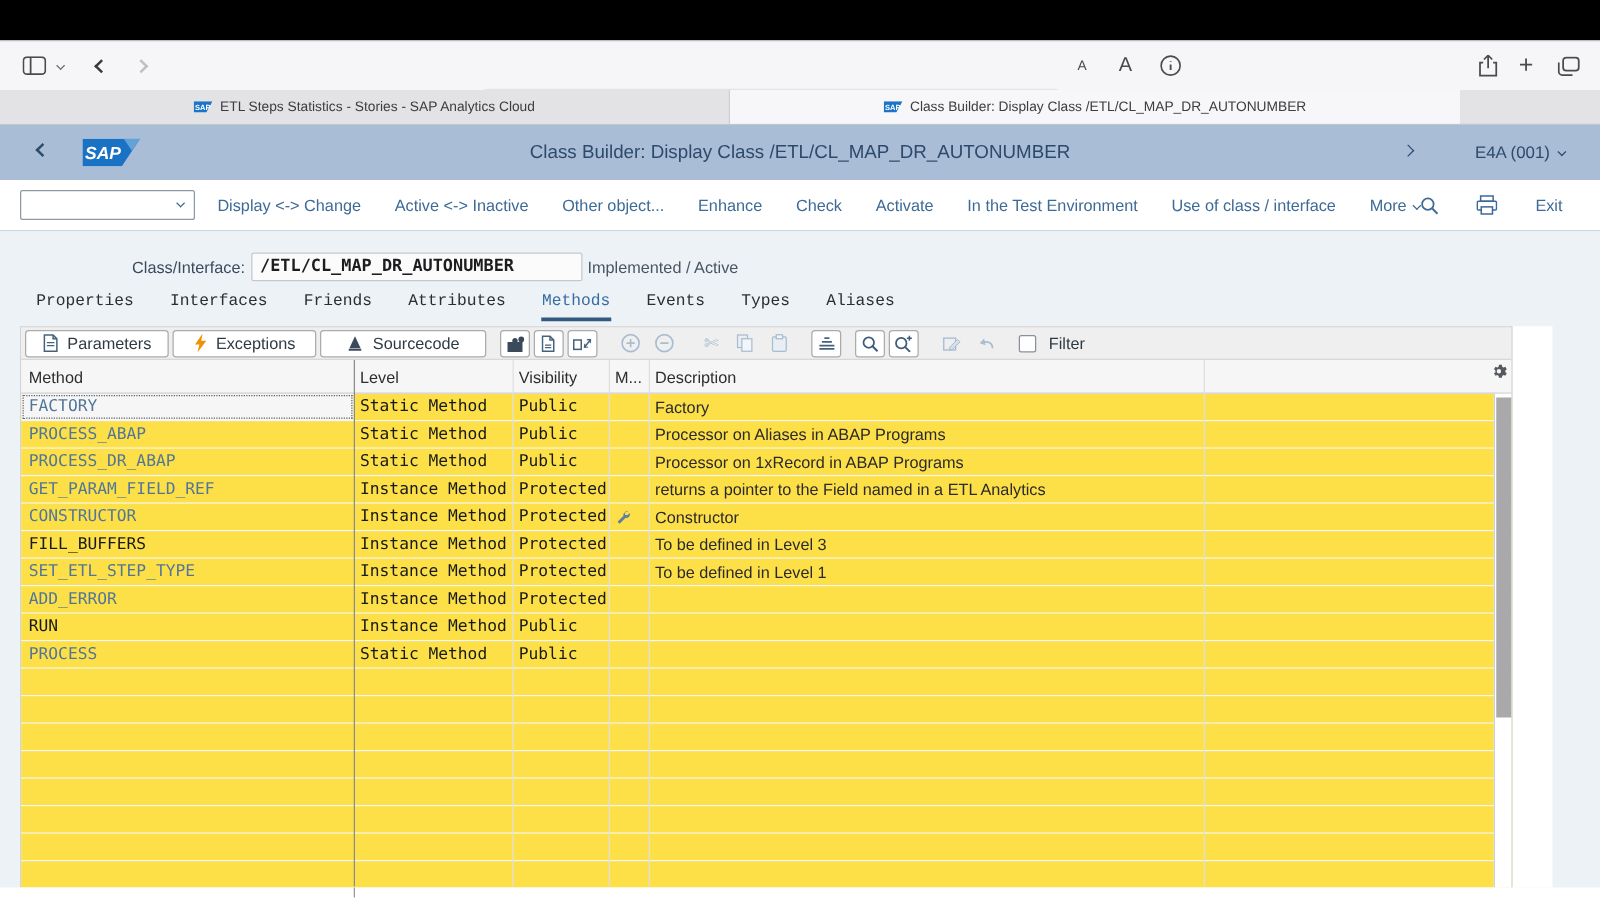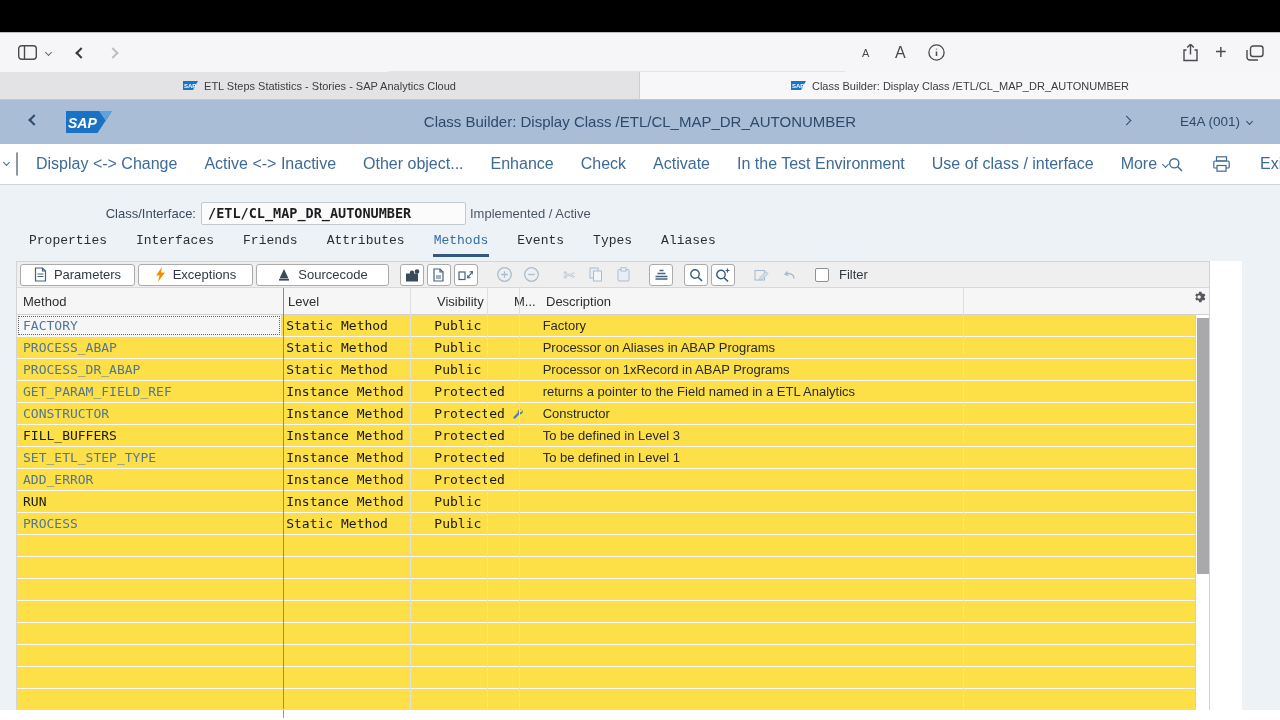--- a/index.html
+++ b/index.html
@@ -14,41 +14,41 @@
   .chev { display:inline-block; width:8px; height:8px; border-right:2px solid currentColor;
           border-bottom:2px solid currentColor; }
   .chev.left { transform:rotate(135deg); } .chev.right { transform:rotate(-45deg); }
   .chev.down { transform:rotate(45deg); }
   .chev.sm { width:5px; height:5px; border-width:1.5px; }
   #urlbar { position:absolute; left:383px; top:39px; width:468px; height:27px; background:#fff;
             border-radius:8px; box-shadow:0 0 0 1px #e4e3e7; display:flex; align-items:center; }
   #urltext { position:absolute; left:0; right:0; text-align:center; font-size:13px; color:#2b2b2f; }
   #tabbar { position:absolute; left:0; top:72px; width:1280px; height:28px; display:flex;
             border-bottom:1px solid #c2c7cd; background:#e3e3e5; }
-  .btab { width:640px; height:100%; display:flex; align-items:center; justify-content:center;
+  .btab { width:584px; height:100%; display:flex; align-items:center; justify-content:center;
           gap:6px; font-size:11px; color:#3c3c41; }
   .btab.inactive { background:#e3e3e5; border-right:1px solid #cfcfd2; }
   .btab.active { background:#f7f7f9; }
 
   
   #sapheader { position:absolute; left:0; top:100px; width:1280px; height:44px; background:#a9bdd6; }
   #saptitle { position:absolute; left:0; right:0; top:13px; text-align:center; font-size:15px; color:#2d4a6b; }
   #sysid { position:absolute; right:28px; top:14px; font-size:13.5px; color:#2d4a6b;
            display:flex; align-items:center; gap:7px; }
   #hdr-fwd { position:absolute; right:150px; top:17px; color:#2d4a6b; }
   #hdr-back { position:absolute; left:30px; top:16px; color:#2d4a6b; }
   #saplogo { position:absolute; left:66px; top:11px; }
 
   
   #menubar { position:absolute; left:0; top:144px; width:1280px; height:41px; background:#fff;
              border-bottom:1px solid #ccd4dc; display:flex; align-items:center; }
   #combobox { margin-left:16px; width:167px; height:24px; background:#fff; border:1px solid #8e98a2;
               border-radius:2px; position:relative; }
   #combobox .chev { position:absolute; right:8px; top:7px; color:#3d6a96; }
-  .mitem { font-size:16px; color:#3d6a96; white-space:nowrap; cursor:default; }
+  .mitem { font-size:13px; color:#3d6a96; white-space:nowrap; cursor:default; }
   #menu-items { display:flex; gap:27px; margin-left:18px; align-items:center; }
   #menu-right { margin-left:auto; display:flex; align-items:center; gap:30px; margin-right:30px; }
 
   
   #page { position:absolute; left:0; top:185px; width:1280px; height:535px; background:#edf2f7; }
   #objlabel { position:absolute; left:60px; top:21px; width:136px; text-align:right;
               font-size:13px; color:#3a4a5e; }
   #objname { position:absolute; left:201px; top:17px; width:265px; height:23px; background:#fbfbfc;
              border:1px solid #c3c9cf; border-radius:2px; font-family:"DejaVu Sans Mono", monospace;
              font-weight:bold; font-size:13.5px; color:#1d1d1f; padding:2px 6px; }
@@ -75,21 +75,21 @@
   #filterlabel { font-size:13px; color:#2f3a44; margin-left:7px; }
 
   #thead { height:27px; background:#f6f6f7; border-bottom:1px solid #d0d0d2; display:flex;
            font-size:13px; color:#2e2e30; align-items:center; position:relative; }
   .hc { padding-left:5px; }
   .trow { height:22px; display:flex; border-bottom:1px solid #f7f7f9; background:#fde047;
           align-items:center; }
   .c { height:100%; line-height:21px; overflow:hidden; white-space:nowrap; }
   .cw-method { width:266px; padding-left:6px; }
   .cw-level  { width:127px; padding-left:5px; }
-  .cw-vis    { width:77px;  padding-left:5px;margin-left:22px; }
+  .cw-vis    { width:77px;  padding-left:5px; }
   .cw-m      { width:32px;  padding-left:5px; }
   .cw-desc   { width:444px; padding-left:5px; }
   .cw-extra  { width:232px; }
   .mono { font-family:"DejaVu Sans Mono", monospace; font-size:13px; color:#17191b; }
   .link { color:#527699; }
   .plain { color:#17191b; }
   .desc { font-size:13px; color:#2a2a2c; }
   .selcell { outline:1px dotted #606468; outline-offset:-2px; background:#f6f6f7; }
 
   .vline { position:absolute; top:26px; width:1px; height:421px; background:#dfdfe2; }

